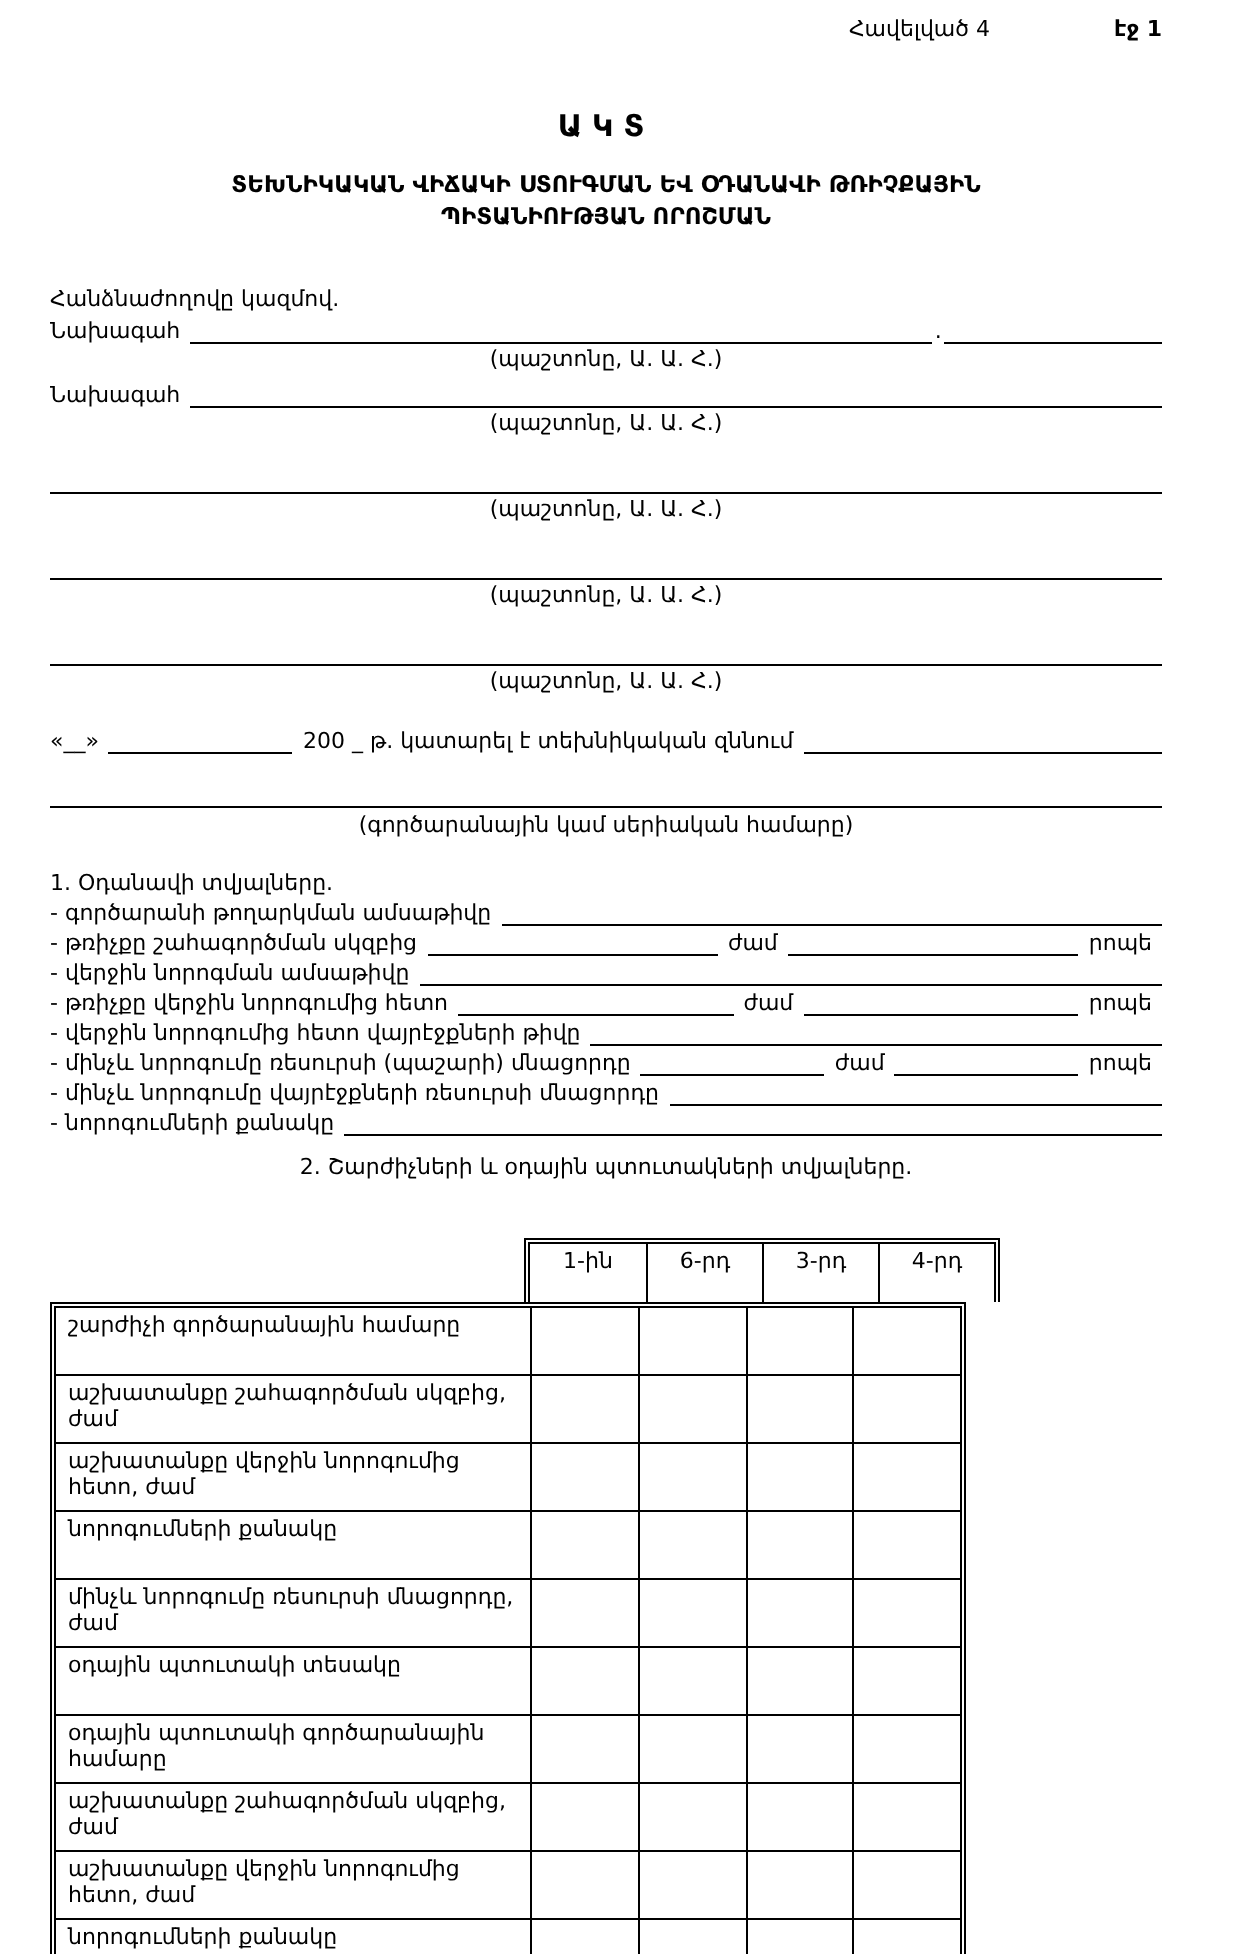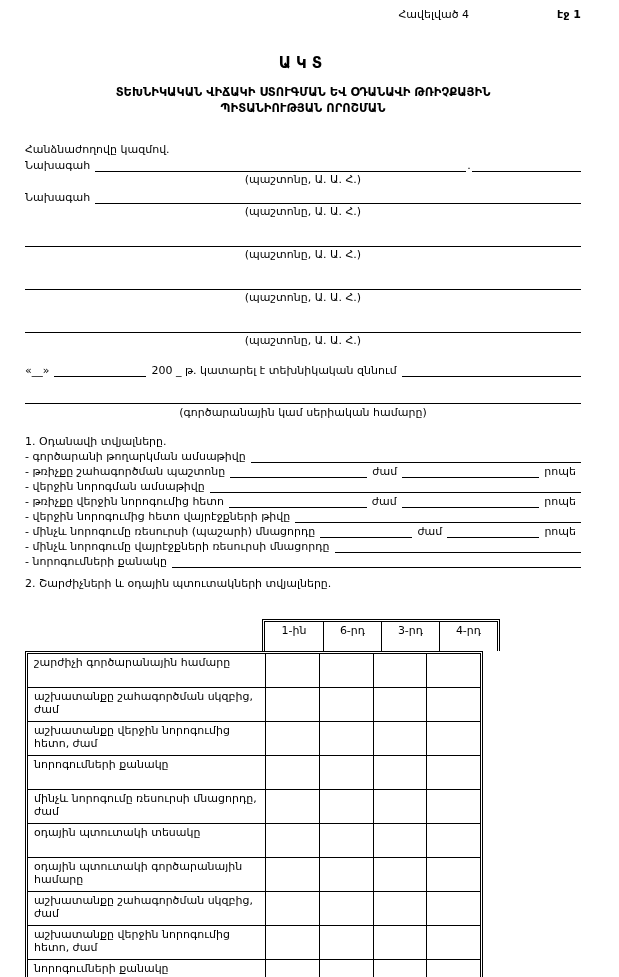--- a/index.html
+++ b/index.html
@@ -3,42 +3,42 @@
 <meta charset="utf-8">
 <style>
   html,body { margin:0; padding:0; background:#fff; }
   .page {
     position:relative; box-sizing:border-box;
     width:619px; height:977px; overflow:hidden;
     background:#ffffff; color:#000000;
     font-family:"DejaVu Sans", sans-serif;
     font-size:11px; padding:8px 38px 0 25px;
   }
-  .top-row { display:flex; justify-content:flex-end; align-items:baseline; gap:84px; }
+  .top-row { display:flex; justify-content:flex-end; align-items:baseline; gap:58px; }
   .appendix { font-size:11px; margin-right:4px; }
   .page-num { font-weight:bold; font-size:11px; }
   .title { text-align:center; font-size:15px; font-weight:bold; letter-spacing:5px; margin-top:33px; }
   .subtitle { text-align:center; font-weight:bold; font-size:11.5px; line-height:16px; margin-top:12px; }
   .intro { margin-top:27px; }
   .line { display:flex; align-items:flex-end; margin-top:1px; min-height:15px; }
   .lbl { white-space:nowrap; padding-right:5px; }
   .fill { flex:1; border-bottom:1px solid #000; }
   .fill-fixed { flex:0 0 92px; border-bottom:1px solid #000; }
   .f-long { flex:3.4; }
   .f-short { flex:1; }
   .dot { padding:0 1px; }
   .hint { text-align:center; margin-top:1px; min-height:15px; }
   .sig-rule { border-bottom:1px solid #000; height:13px; margin-top:13px; }
   .date-line { display:flex; align-items:flex-end; margin-top:13px; min-height:15px; }
   .date-line .txt { white-space:nowrap; padding:0 5px; }
   .date-line .txt:first-child { padding-left:0; }
   .aircraft-hint { text-align:right; font-size:9.5px; margin-top:2px; padding-right:2px; }
   .serial-hint { text-align:center; margin-top:2px; }
   .sec-title { margin-top:16px; }
-  .sec2-title { margin-top:9px; }
+  .sec2-title { margin-top:9px;text-align:center; }
   .item { display:flex; align-items:flex-end; height:15px; }
   .item .word { white-space:nowrap; padding:0 5px; }
   
   .tbl { margin-top:29px; }
   .tbl-head {
     box-sizing:border-box; margin-left:237px; width:238px; height:32px;
     border:3px double #000; border-bottom:none;
     display:grid; grid-template-columns:repeat(4,1fr);
   }
   .tbl-head .hc { text-align:center; padding-top:2px; border-left:1px solid #000; }
@@ -100,21 +100,21 @@
   <div class="sig-rule"></div>
   <div class="serial-hint">(գործարանային կամ սերիական համարը)</div>
 
   <div class="sec-title">1. Օդանավի տվյալները.</div>
 
   <div class="item">
     <span class="lbl">- գործարանի թողարկման ամսաթիվը</span>
     <span class="fill"></span>
   </div>
   <div class="item">
-    <span class="lbl">- թռիչքը շահագործման պաշտոնը</span>
+    <span class="lbl">- թռիչքը շահագործման սկզբից</span>
     <span class="fill"></span>
     <span class="word">ժամ</span>
     <span class="fill"></span>
     <span class="word">րոպե</span>
   </div>
   <div class="item">
     <span class="lbl">- վերջին նորոգման ամսաթիվը</span>
     <span class="fill"></span>
   </div>
   <div class="item">

